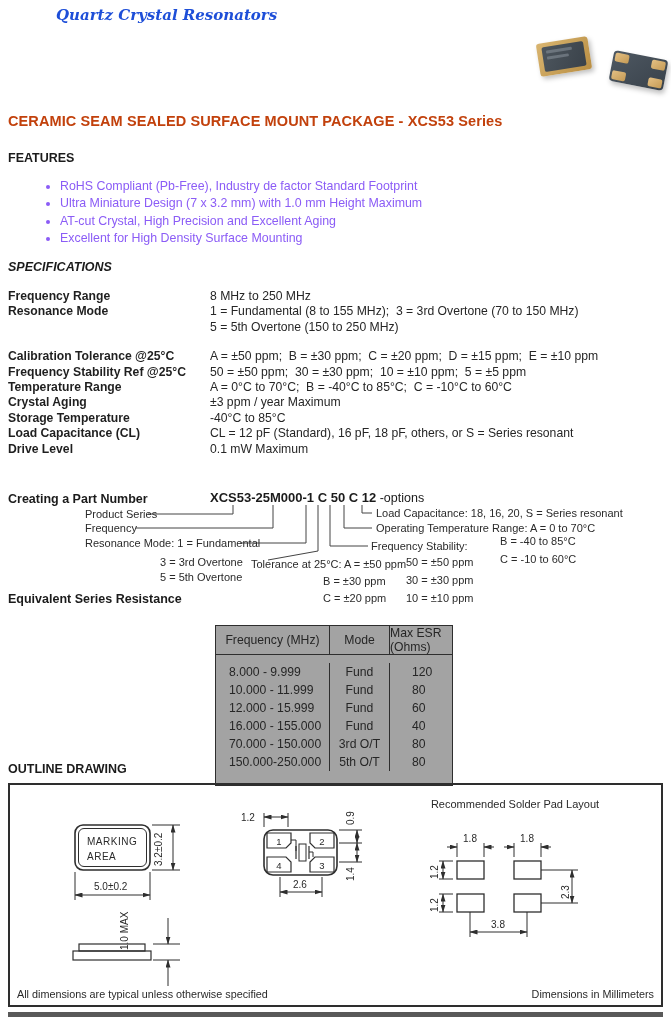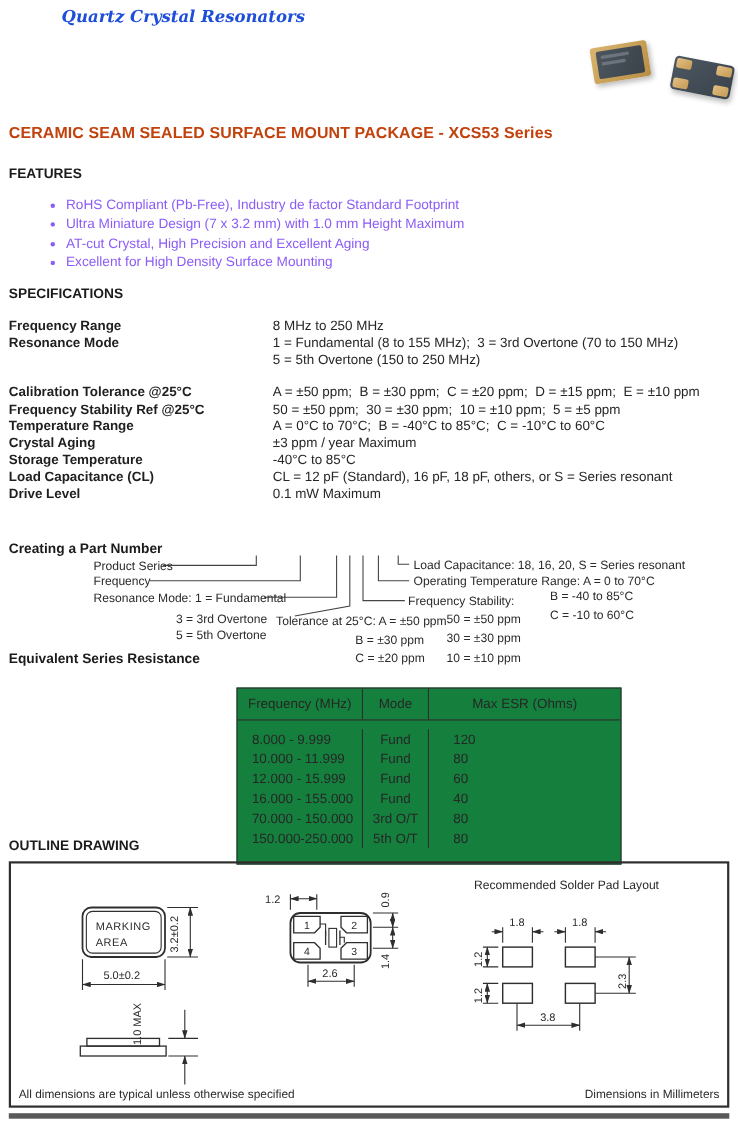--- a/index.html
+++ b/index.html
@@ -10,28 +10,28 @@
          font-size:15px;color:#1d4ed8;margin-left:48px;}
   .doc-title{left:8px;top:113px;font-size:14.5px;font-weight:bold;color:#c2410c;letter-spacing:.1px;}
   .sec-head{font-size:12.5px;font-weight:bold;color:#1b1b1b;}
   
   .features-list{left:44px;top:178px;margin:0;padding:0 0 0 16px;width:580px;}
   .features-list li{font-size:12.4px;line-height:17.3px;color:#8b5cf6;}
   
   .spec-table{left:8px;top:289px;width:655px;font-size:12.2px;}
   .spec-row{height:15.4px;line-height:15.4px;white-space:nowrap;}
   .spec-row.gap{margin-top:14px;}
-  .spec-label{display:inline-block;width:240px;font-weight:bold;color:#1f1f1f;vertical-align:top;}
+  .spec-label{display:inline-block;width:202px;font-weight:bold;color:#1f1f1f;vertical-align:top;}
   .spec-value{white-space:pre;color:#262626;}
   
   .pn-code{left:210px;top:490px;font-size:13px;font-weight:bold;color:#1b1b1b;white-space:pre;}
   .pn-suffix{font-weight:normal;font-size:12.5px;}
   svg text{font-family:"Liberation Sans",sans-serif;fill:#2a2a2a;}
   
-  .esr{left:215px;top:625px;width:350px;border:1.5px solid #2e2e2e;box-sizing:border-box;background:#15803d;}
+  .esr{left:215px;top:625px;width:238px;border:1.5px solid #2e2e2e;box-sizing:border-box;background:#a3a3a3;}
   .esr-header{display:grid;grid-template-columns:114px 60px 1fr;height:28px;border-bottom:1.5px solid #2e2e2e;}
   .esr-header div{display:flex;align-items:center;justify-content:center;font-size:12.2px;color:#262626;
                   border-right:1.2px solid #2e2e2e;}
   .esr-header div:last-child{border-right:none;}
   .esr-body{display:grid;grid-template-columns:114px 60px 1fr;padding:8px 0 14px 0;}
   .esr-body .c1{padding-left:13px;border-right:1.2px solid #2e2e2e;}
   .esr-body .c2{text-align:center;border-right:1.2px solid #2e2e2e;}
   .esr-body .c3{padding-left:22px;}
   .esr-body div{font-size:12.2px;line-height:18px;color:#262626;}
   
@@ -72,35 +72,36 @@
   <div class="abs doc-title">CERAMIC SEAM SEALED SURFACE MOUNT PACKAGE - XCS53 Series</div>
 
   <div class="abs sec-head" style="left:8px;top:151px;">FEATURES</div>
   <ul class="abs features-list">
     <li>RoHS Compliant (Pb-Free), Industry de factor Standard Footprint</li>
     <li>Ultra Miniature Design (7 x 3.2 mm) with 1.0 mm Height Maximum</li>
     <li>AT-cut Crystal, High Precision and Excellent Aging</li>
     <li>Excellent for High Density Surface Mounting</li>
   </ul>
 
-  <div class="abs sec-head" style="left:8px;top:260px;">SPECIFICATIONS</div>
+  <div class="abs sec-head" style="left:8px;top:260px;font-style:italic;">SPECIFICATIONS</div>
   <div class="abs spec-table">
     <div class="spec-row"><span class="spec-label">Frequency Range</span><span class="spec-value">8 MHz to 250 MHz</span></div>
     <div class="spec-row"><span class="spec-label">Resonance Mode</span><span class="spec-value">1 = Fundamental (8 to 155 MHz);  3 = 3rd Overtone (70 to 150 MHz)</span></div>
     <div class="spec-row"><span class="spec-label"></span><span class="spec-value">5 = 5th Overtone (150 to 250 MHz)</span></div>
     <div class="spec-row gap"><span class="spec-label">Calibration Tolerance @25°C</span><span class="spec-value">A = ±50 ppm;  B = ±30 ppm;  C = ±20 ppm;  D = ±15 ppm;  E = ±10 ppm</span></div>
     <div class="spec-row"><span class="spec-label">Frequency Stability Ref @25°C</span><span class="spec-value">50 = ±50 ppm;  30 = ±30 ppm;  10 = ±10 ppm;  5 = ±5 ppm</span></div>
     <div class="spec-row"><span class="spec-label">Temperature Range</span><span class="spec-value">A = 0°C to 70°C;  B = -40°C to 85°C;  C = -10°C to 60°C</span></div>
     <div class="spec-row"><span class="spec-label">Crystal Aging</span><span class="spec-value">±3 ppm / year Maximum</span></div>
     <div class="spec-row"><span class="spec-label">Storage Temperature</span><span class="spec-value">-40°C to 85°C</span></div>
     <div class="spec-row"><span class="spec-label">Load Capacitance (CL)</span><span class="spec-value">CL = 12 pF (Standard), 16 pF, 18 pF, others, or S = Series resonant</span></div>
     <div class="spec-row"><span class="spec-label">Drive Level</span><span class="spec-value">0.1 mW Maximum</span></div>
   </div>
 
   <div class="abs sec-head" style="left:8px;top:492px;">Creating a Part Number</div>
+  <div class="abs pn-code"><span>XCS53-25M000-1 C 50 C 12</span><span class="pn-suffix"> -options</span></div>
 
   <svg class="abs" style="left:0;top:487px;" width="671" height="128" viewBox="0 0 671 128">
     <g stroke="#444" stroke-width="1" fill="none">
       <polyline points="233,18 233,27 148,27"></polyline>
       <polyline points="273,18 273,41 136,41"></polyline>
       <polyline points="306,18 306,56 240,56"></polyline>
       <polyline points="318,18 318,64 268,73"></polyline>
       <polyline points="330,18 330,59 368,59"></polyline>
       <polyline points="344,18 344,41 372,41"></polyline>
       <polyline points="362,18 362,26 372,26"></polyline>

